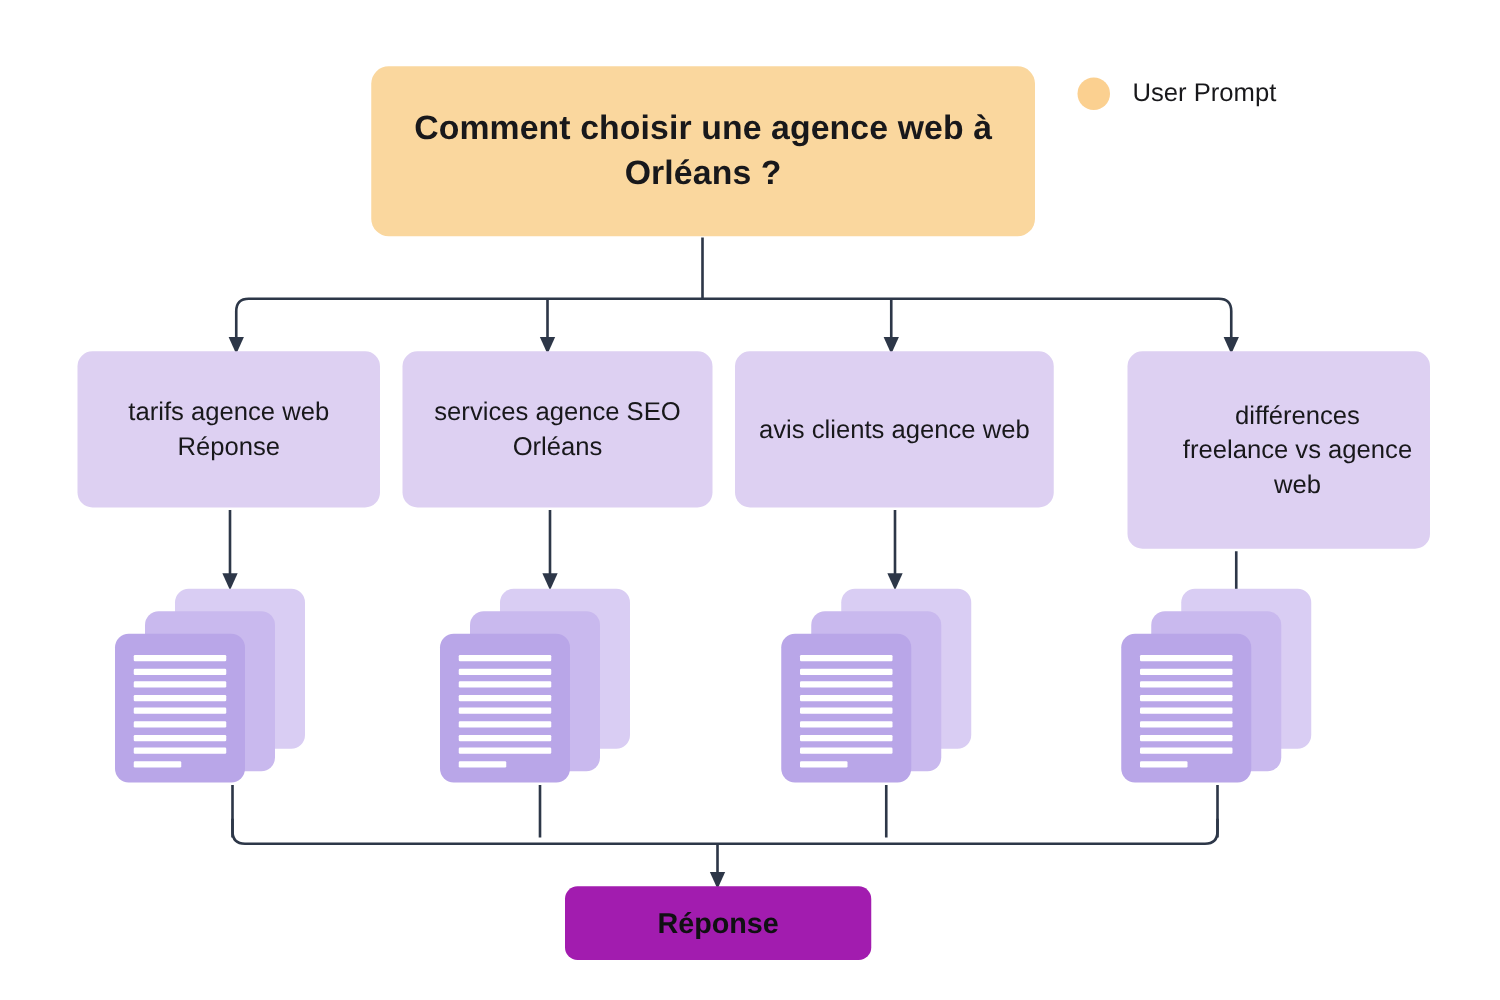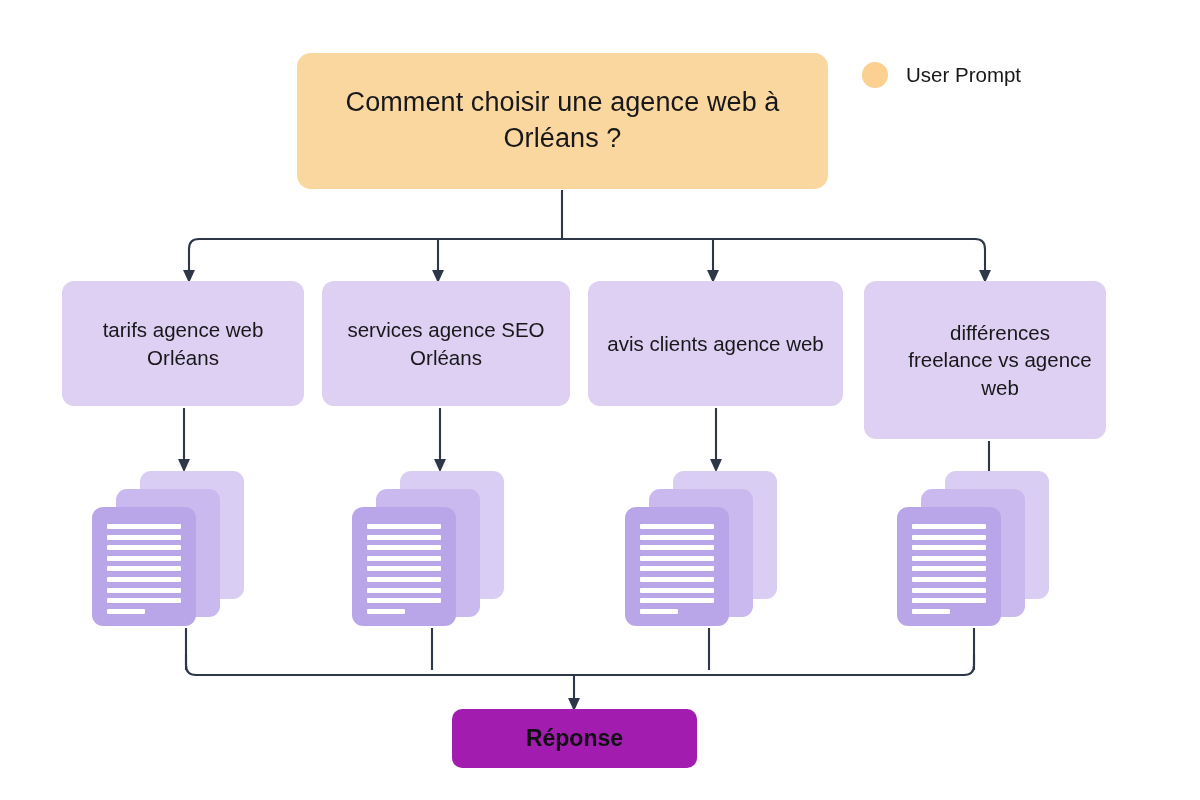--- a/index.html
+++ b/index.html
@@ -38,37 +38,37 @@
     border-radius: 12px;
     line-height: 1.32;
   }
 
   .prompt-box {
     left: 297px; top: 53px;
     width: 531px; height: 136px;
     background: #fad79e;
     border-radius: 14px;
     font-size: 27px;
-    font-weight: 400;
+    font-weight: 700;
     letter-spacing: .1px;
     color: #18181b;
     padding: 0 26px;
   }
 
   .query-box {
     background: #ddd0f2;
     font-size: 20.5px;
     font-weight: 400;
     color: #18181b;
     padding: 0 14px;
   }
   .q1 { left: 62px;  top: 281px; width: 242px; height: 125px; }
   .q2 { left: 322px; top: 281px; width: 248px; height: 125px; }
   .q3 { left: 588px; top: 281px; width: 255px; height: 125px; }
-  .q4 { left: 864px; top: 281px; width: 242px; height: 158px; padding-left: 44px; }
+  .q4 { left: 902px; top: 281px; width: 242px; height: 158px; padding-left: 44px; }
 
   .answer-box {
     left: 452px; top: 709px;
     width: 245px; height: 59px;
     background: #a21caf;
     border-radius: 10px;
     font-size: 23px;
     font-weight: 700;
     color: #101012;
   }
@@ -186,21 +186,21 @@
 
       <path d="M 186 655 L 186 665 Q 186 675 196 675
                L 964 675 Q 974 675 974 665 L 974 655"></path>
 
       <path d="M 574 675 L 574 705" marker-end="url(#arrow)"></path>
     </g>
   </svg>
 
   <div class="node prompt-box">Comment choisir une agence web à Orléans ?</div>
 
-  <div class="node query-box q1">tarifs agence web Orléans</div>
+  <div class="node query-box q1">tarifs agence web Réponse</div>
   <div class="node query-box q3">avis clients agence web</div>
   <div class="node query-box q2">services agence SEO Orléans</div>
   <div class="node query-box q4">différences freelance vs agence web</div>
 
   <div class="doc-stack ds1">
     <div class="doc-card doc-back"></div>
     <div class="doc-card doc-mid"></div>
     <div class="doc-card doc-front">
       <div class="doc-lines">
         <div class="doc-line"></div>

